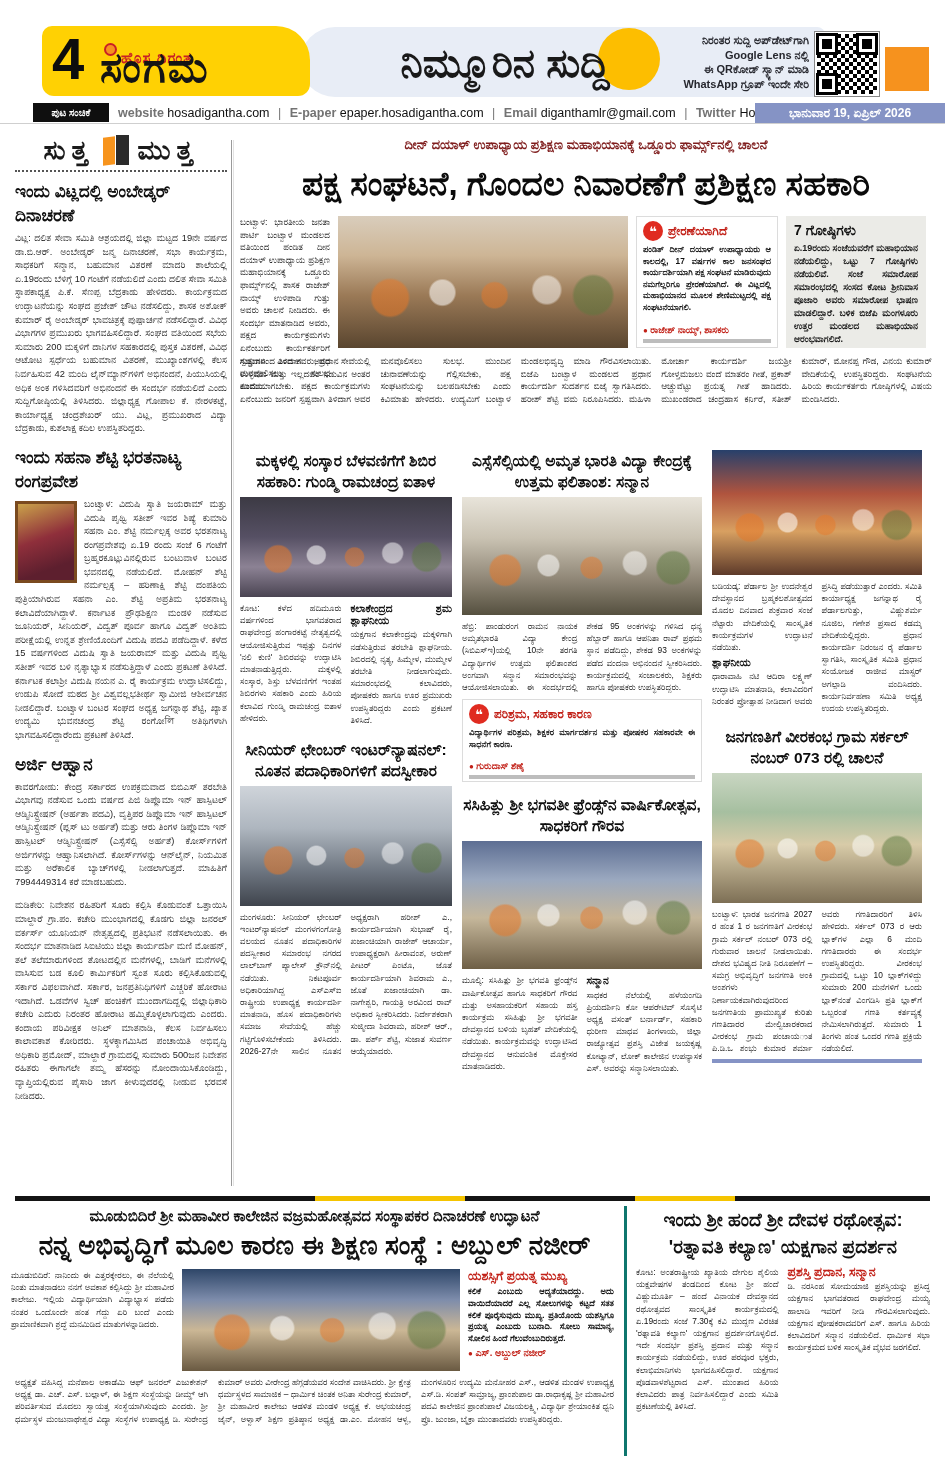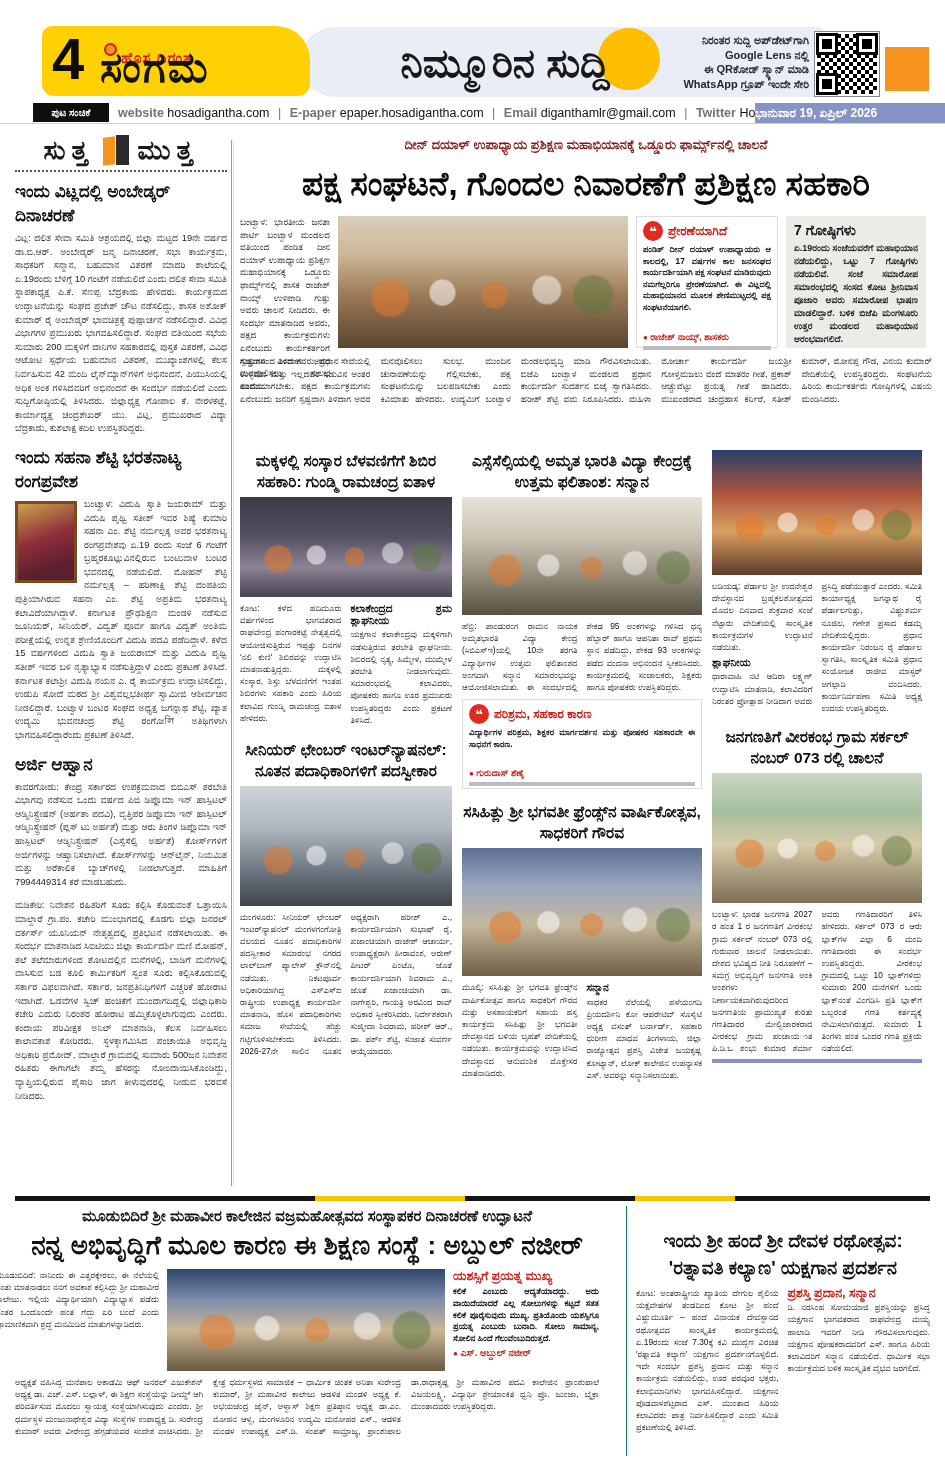--- a/index.html
+++ b/index.html
@@ -20,21 +20,21 @@
   .qr{position:absolute;right:66px;top:32px;width:64px;height:64px;background:repeating-conic-gradient(#000 0% 25%,#fff 0% 50%) 0 0/8px 8px;border:2px solid #fff;outline:1px solid #888;}
   .qr .f{position:absolute;width:16px;height:16px;background:#000;border:3px solid #fff;outline:3px solid #000;}
   .qr .f1{left:2px;top:2px;}.qr .f2{right:2px;top:2px;}.qr .f3{left:2px;bottom:2px;}
   .mh-orange{position:absolute;right:16px;top:47px;width:44px;height:44px;background:#f6921e;}
   
   .infobar{position:absolute;left:0;right:0;top:102px;height:22px;border-bottom:1px solid #cfcfcf;}
   .edition{position:absolute;left:33px;top:1px;width:76px;height:19px;background:#0f0f0f;color:#fff;font-size:10px;line-height:19px;text-align:center;font-weight:700;}
   .links{position:absolute;left:118px;top:2px;font-size:12.5px;line-height:18px;color:#111;white-space:nowrap;}
   .links .lab{color:#737373;font-weight:700;}
   .links .sep{color:#777;margin:0 5px;}
-  .datebox{position:absolute;right:0;top:1px;width:190px;height:20px;background:#8593c5;color:#fff;font-size:12px;line-height:20px;font-weight:700;text-align:left;}
+  .datebox{position:absolute;right:0;top:1px;width:190px;height:20px;background:#8593c5;color:#fff;font-size:12px;line-height:20px;font-weight:700;text-align:center;}
   
   .leftcol{position:absolute;left:15px;top:133px;width:212px;height:1058px;overflow:hidden;}
   .vrule{position:absolute;left:231px;top:140px;height:1046px;width:1px;background:#9a9a9a;box-shadow:2px 0 0 #e2e2e2;}
   .main{position:absolute;left:240px;top:133px;width:692px;height:1058px;overflow:hidden;}
   
   .sm-head{display:flex;align-items:flex-start;justify-content:center;gap:9px;padding:2px 0 4px;border-bottom:2px dotted #555;margin-bottom:8px;}
   .sm-word{font-size:26px;font-weight:800;letter-spacing:6px;color:#1a1a1a;}
   .door{width:26px;height:30px;position:relative;}
   .door .pL{position:absolute;left:0;top:2px;width:12px;height:28px;background:#f7941d;transform:skewY(-8deg);}
   .door .pR{position:absolute;right:0;top:0;width:13px;height:30px;background:#2b2b2b;}
@@ -55,21 +55,21 @@
      background:radial-gradient(circle at 18% 62%,rgba(230,120,40,.55) 0 7%,transparent 8%),
      radial-gradient(circle at 36% 58%,rgba(255,255,255,.55) 0 6%,transparent 7%),
      radial-gradient(circle at 54% 60%,rgba(230,120,40,.5) 0 7%,transparent 8%),
      radial-gradient(circle at 72% 56%,rgba(255,255,255,.5) 0 6%,transparent 7%),
      radial-gradient(circle at 88% 60%,rgba(90,120,60,.5) 0 7%,transparent 8%);}
   .qbox{flex:none;width:142px;border:1px solid #dcdcdc;padding:4px 6px 2px;position:relative;}
   .qhead{display:flex;align-items:center;gap:5px;}
   .qicon{width:20px;height:20px;border-radius:50%;background:#e02b20;color:#fff;font-size:13px;line-height:21px;text-align:center;font-weight:900;flex:none;}
   .qtitle{font-size:12px;font-weight:800;color:#c22118;line-height:14px;}
   .qbody{font-size:8.2px;line-height:11.6px;text-align:justify;margin-top:3px;font-weight:600;}
-  .qattr{font-size:9px;font-weight:800;color:#c22118;margin-top:18px;}
+  .qattr{font-size:9px;font-weight:800;color:#c22118;margin-top:11px;}
   .qbar{height:4px;background:#bdbdbd;margin-top:3px;}
   .sidebox{flex:none;width:140px;background:#ebebe7;padding:6px 8px;}
   .sidebox h4{margin:0 0 3px;font-size:14px;font-weight:800;}
   .sidebox .body{font-size:9px;line-height:13px;font-weight:600;}
   .lead-body{margin-top:7px;height:86px;overflow:hidden;column-count:5;column-gap:10px;font-size:8.8px;line-height:12.6px;text-align:justify;}
   
   .maincols{display:flex;gap:10px;margin-top:9px;}
   .mcol{overflow:hidden;}
   .mcolA{width:212px;height:760px;}
   .mcolB{width:240px;height:760px;}
@@ -85,22 +85,22 @@
   .ph-g3{height:125px;background:linear-gradient(180deg,#27406b 0%,#b0543e 35%,#d8a061 65%,#5d3a2a 100%);}
   .ph-g4{height:118px;background:linear-gradient(180deg,#e8e4da 0%,#c9c2b2 35%,#8f8676 70%,#55503f 100%);}
   .ph-g5{height:128px;background:linear-gradient(180deg,#5d6e93 0%,#9aa8bf 30%,#c5b79b 60%,#6e5f46 100%);}
   .ph-g6{height:130px;background:linear-gradient(180deg,#c9d6c2 0%,#a6bfa0 30%,#d8cba8 55%,#7d6f55 100%);}
   .endbar{height:4px;background:#8593c5;margin-top:4px;}
   
   .divbar{position:absolute;left:15px;right:15px;top:1196px;height:5px;display:flex;}
   .seg{height:100%;}
   .sb{background:#141414;} .sy{background:#f5c400;}
   .bottom{position:absolute;left:15px;right:15px;top:1206px;height:250px;display:flex;}
-  .bl{width:612px;padding-right:27px;border-right:1px solid #0f766e;}
-  .br{flex:1;padding-left:9px;margin-top:21px;}
+  .bl{width:612px;padding-right:10px;border-right:3px solid #0f766e;}
+  .br{flex:1;padding-left:9px;}
   .bl-kicker{text-align:center;font-size:15px;line-height:20px;font-weight:800;}
   .bl-head{text-align:center;font-size:26px;line-height:38px;font-weight:900;}
   .bl-row{display:flex;gap:8px;margin-top:5px;height:102px;justify-content:flex-end;}
   .bl-intro{width:163px;flex:none;font-size:8.4px;line-height:12.2px;text-align:justify;}
   .ph-bl{flex:none;width:278px;height:102px;background:linear-gradient(180deg,#2e4668 0%,#7d8cab 30%,#cbb795 60%,#6a5a42 100%);}
   .bl-right{flex:none;width:146px;}
   .redsub{font-size:12.5px;font-weight:800;color:#c22118;margin-bottom:2px;}
   .bl-rtext{font-size:8.3px;line-height:11.8px;text-align:justify;font-weight:600;}
   .redattr{font-size:9.5px;font-weight:800;color:#c22118;margin-top:2px;}
   .bl-body{margin-top:5px;height:86px;overflow:hidden;column-count:3;column-gap:10px;font-size:8.4px;line-height:12.2px;text-align:justify;}

